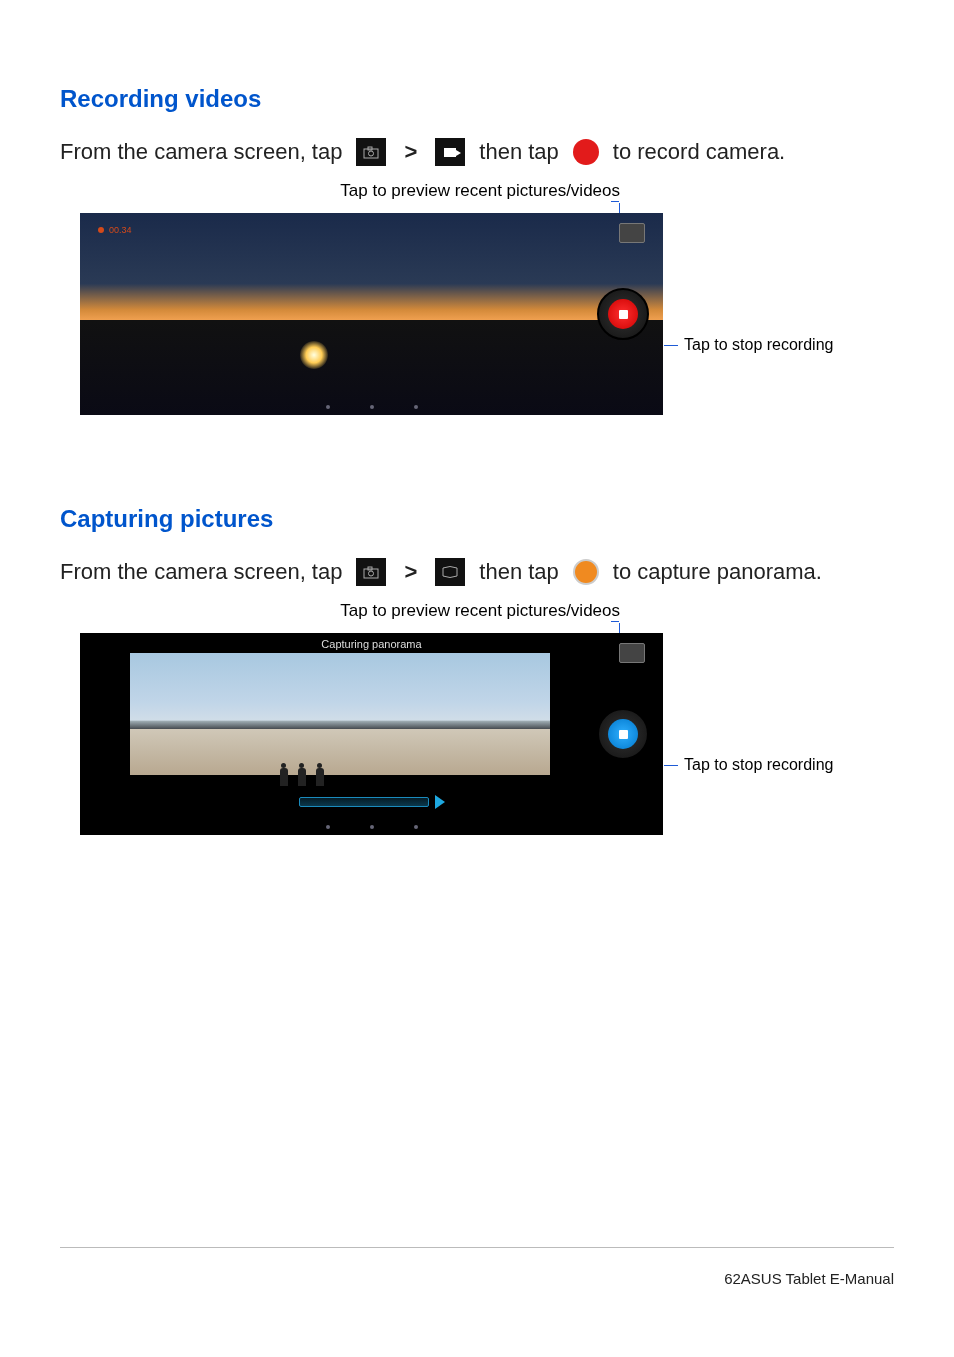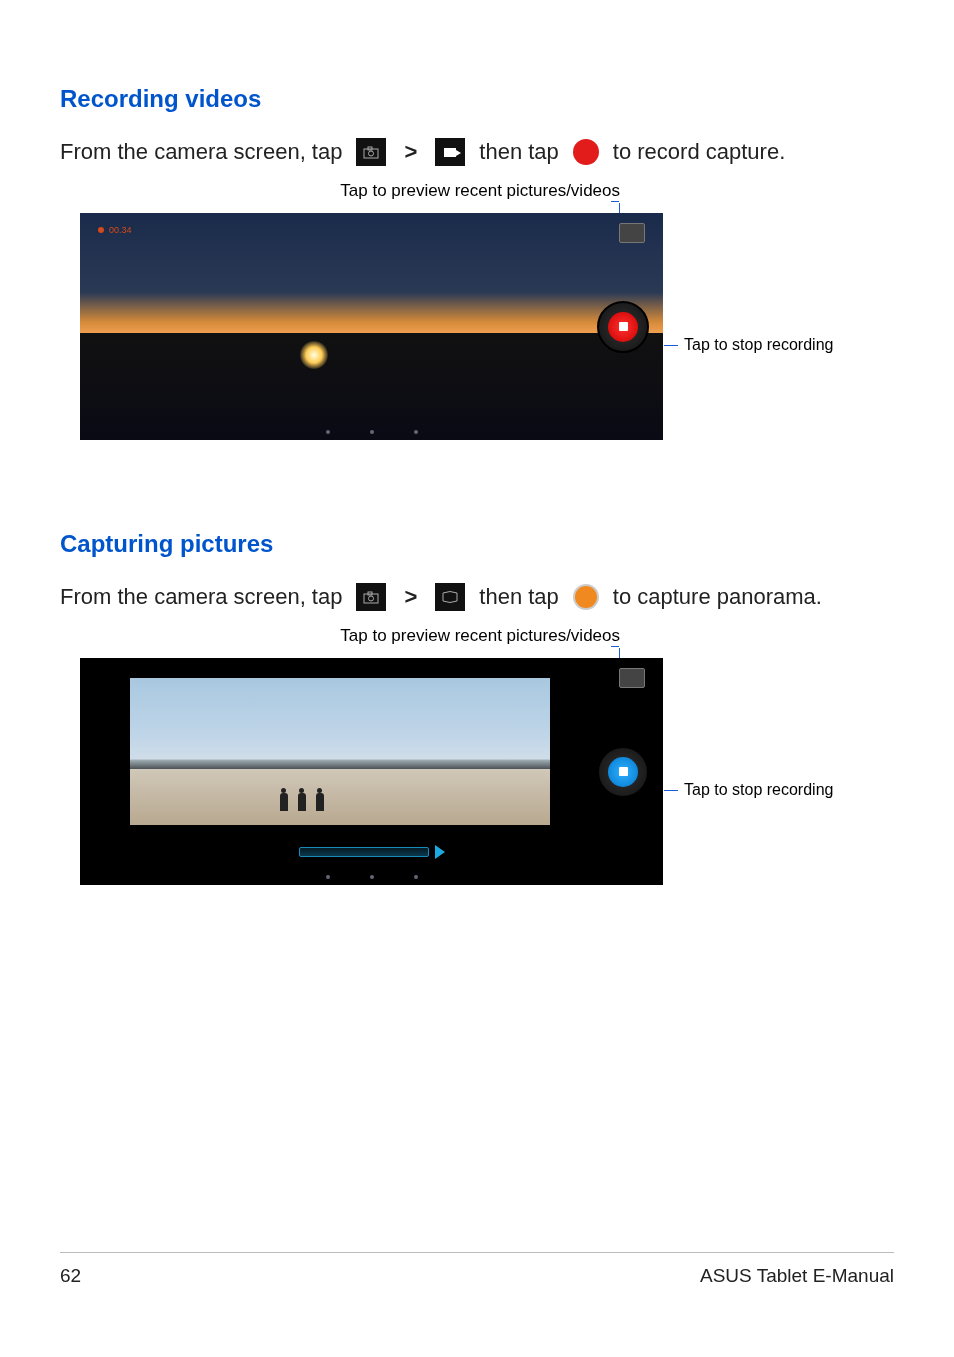--- a/index.html
+++ b/index.html
@@ -81,21 +81,21 @@
   }
   .caption-line-top::before {
     content: '';
     position: absolute;
     right: 0; top: -2px;
     width: 8px; height: 1px;
     background: #1e5bd6;
   }
   .shot {
     width: 583px;
-    height: 227px;
+    height: 202px;
     background: #000;
     position: relative;
     margin-left: 20px;
     overflow: hidden;
   }
   .sky-sunset {
     position: absolute; inset: 0;
     background: linear-gradient(to bottom, #1a2a4a 0%, #2a3a55 35%, #d48a3a 48%, #f0a050 53%, #111 53%, #0a0a15 100%);
   }
   .sun {
@@ -209,24 +209,24 @@
     border-radius: 50%;
   }
 
   .section-gap { height: 80px; }
 
   .footer-line {
     position: absolute;
     left: 60px; right: 60px;
     bottom: 70px;
     border-top: 1px solid #bbb;
-    padding-top: 12px;
-    display: flex;
-    justify-content: space-between;
-    font-size: 19px;
+    padding-top: 22px;
+    display: flex;
+    justify-content: flex-end;
+    font-size: 15px;
     color: #222;
   }
 </style>
 </head>
 <body>
 
 <div class="page">
 
   <div class="heading">Recording videos</div>
 
@@ -238,21 +238,21 @@
           <rect x="5" y="1" width="4" height="3" fill="none" stroke="#aaa" stroke-width="1"></rect>
           <circle cx="8" cy="7.5" r="2.5" fill="none" stroke="#aaa" stroke-width="1"></circle>
         </svg>
     </span>
     <span class="gt">&gt;</span>
     <span class="inline-icon icon-black">
       <span class="video-rect"></span>
     </span>
     <span>then tap</span>
     <span class="red-circle"></span>
-    <span>to record capture.</span>
+    <span>to record camera.</span>
   </div>
 
   <div class="figure-wrap">
     <div class="caption-top">Tap to preview recent pictures/videos</div>
     <div class="caption-line-top"></div>
     <div class="shot">
       <div class="sky-sunset"></div>
       <div class="sun"></div>
       <div class="rec-indicator">
         <span class="rec-dot"></span>
@@ -297,20 +297,21 @@
     </span>
     <span>then tap</span>
     <span class="orange-circle"></span>
     <span>to capture panorama.</span>
   </div>
 
   <div class="figure-wrap">
     <div class="caption-top">Tap to preview recent pictures/videos</div>
     <div class="caption-line-top"></div>
     <div class="shot pano-shot">
+      <div class="pano-header">Capturing panorama</div>
       <div class="sky-beach"></div>
       <div class="people">
         <div class="person"></div>
           <div class="person"></div>
           <div class="person"></div>
       </div>
       <div class="preview-thumb"></div>
       <div class="stop-btn" style="background: radial-gradient(circle,#333,#111);">
         <div class="inner-blue">
           <div class="stop-square"></div>

